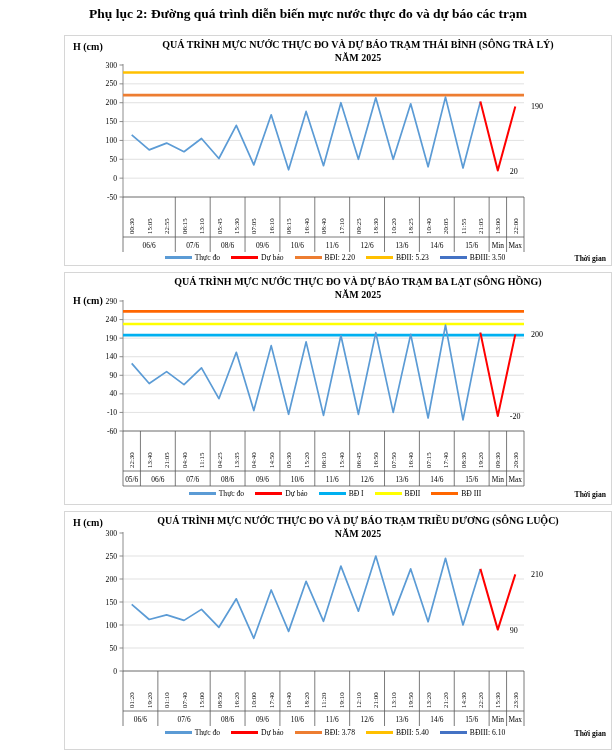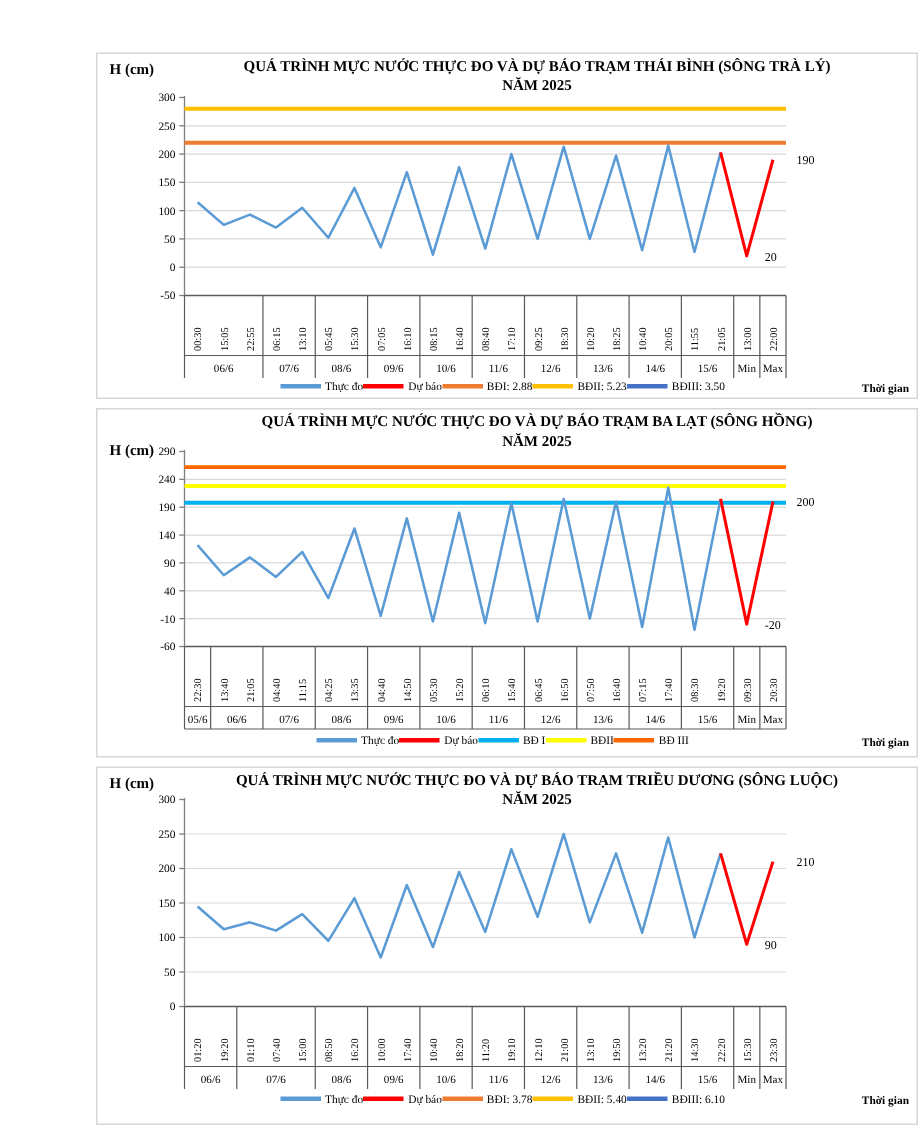--- a/index.html
+++ b/index.html
@@ -10,29 +10,30 @@
   .panel{position:absolute;left:64px;width:548px;border:1px solid #d6d6d6;
         background:#fff;box-sizing:border-box;}
   .panel-0{top:35px;height:231px;}
   .panel-1{top:272px;height:233px;}
   .panel-2{top:511px;height:239px;}
   .hcm{position:absolute;left:8px;font-size:10px;font-weight:bold;white-space:nowrap;}
   .ctitle{position:absolute;top:2px;left:44px;right:4px;text-align:center;
         font-size:10px;font-weight:bold;line-height:1.32;}
   svg.plot{position:absolute;left:0;width:547px;overflow:visible;}
   .legend{position:absolute;left:40px;right:46px;display:flex;justify-content:center;
-        align-items:center;font-size:7.6px;white-space:nowrap;}
+        align-items:center;gap:11px;font-size:7.6px;white-space:nowrap;}
   .legend .li{display:flex;align-items:center;}
   .legend .sw{display:inline-block;width:27px;height:2.6px;margin-right:3px;}
   .tg{position:absolute;right:5px;font-size:7.6px;font-weight:bold;}
 </style>
 </head>
 <body>
 
 <div class="page">
+  <div class="main-title">Phụ lục 2: Đường quá trình diễn biến mực nước thực đo và dự báo các trạm</div>
 
   <div class="panel panel-0">
     <div class="hcm" style="top: 5px;">H (cm)</div>
     <div class="ctitle">
       <div>QUÁ TRÌNH MỰC NƯỚC THỰC ĐO VÀ DỰ BÁO TRẠM THÁI BÌNH (SÔNG TRÀ LÝ)</div>
       <div>NĂM 2025</div>
     </div>
     <svg class="plot" viewBox="0 0 547 194" style="top: 25px; height: 194px;">
         <line x1="58" y1="117.14285714285715" x2="459" y2="117.14285714285715" stroke="#D9D9D9" stroke-width="0.8"></line>
         <line x1="58" y1="98.28571428571429" x2="459" y2="98.28571428571429" stroke="#D9D9D9" stroke-width="0.8"></line>
@@ -118,21 +119,21 @@
         <span class="li">
           <span class="sw" style="background: rgb(91, 155, 213);"></span>
           <span>Thực đo</span>
         </span>
         <span class="li">
           <span class="sw" style="background: rgb(255, 0, 0);"></span>
           <span>Dự báo</span>
         </span>
         <span class="li">
           <span class="sw" style="background: rgb(237, 125, 49);"></span>
-          <span>BĐI: 2.88</span>
+          <span>BĐI: 2.20</span>
         </span>
         <span class="li">
           <span class="sw" style="background: rgb(255, 192, 0);"></span>
           <span>BĐII: 5.23</span>
         </span>
         <span class="li">
           <span class="sw" style="background: rgb(68, 114, 196);"></span>
           <span>BĐIII: 3.50</span>
         </span>
       </div>

